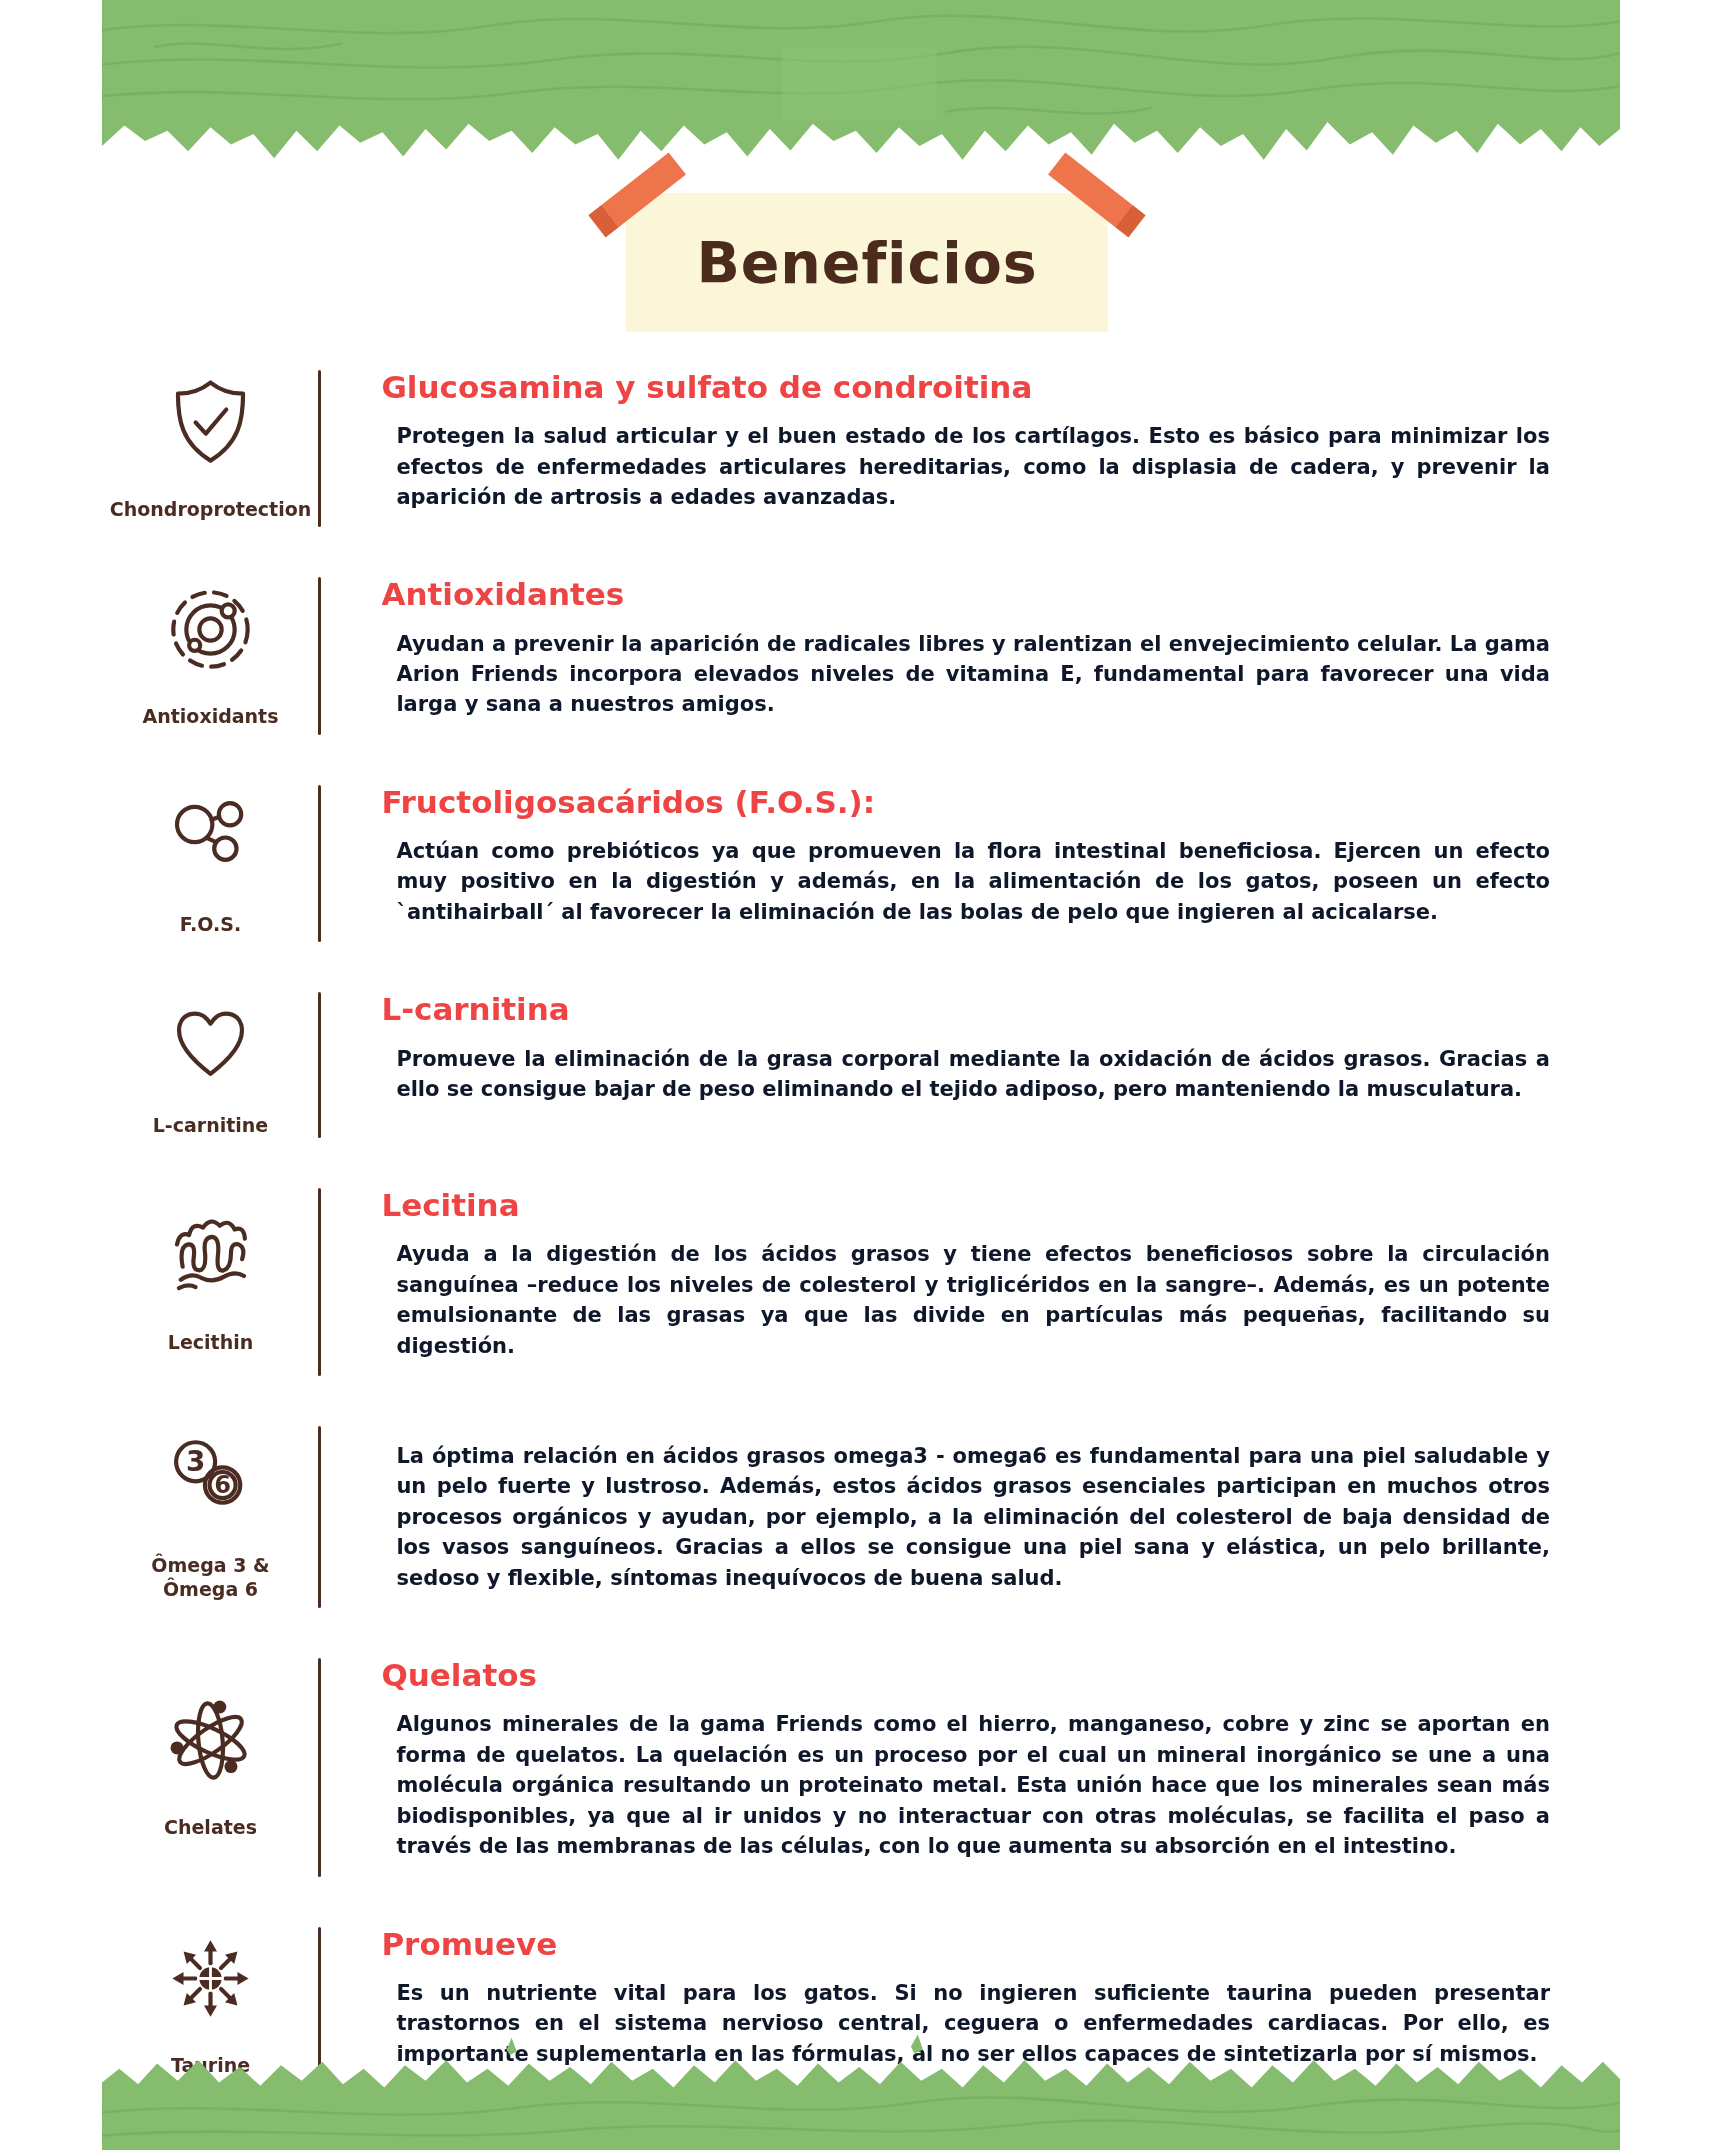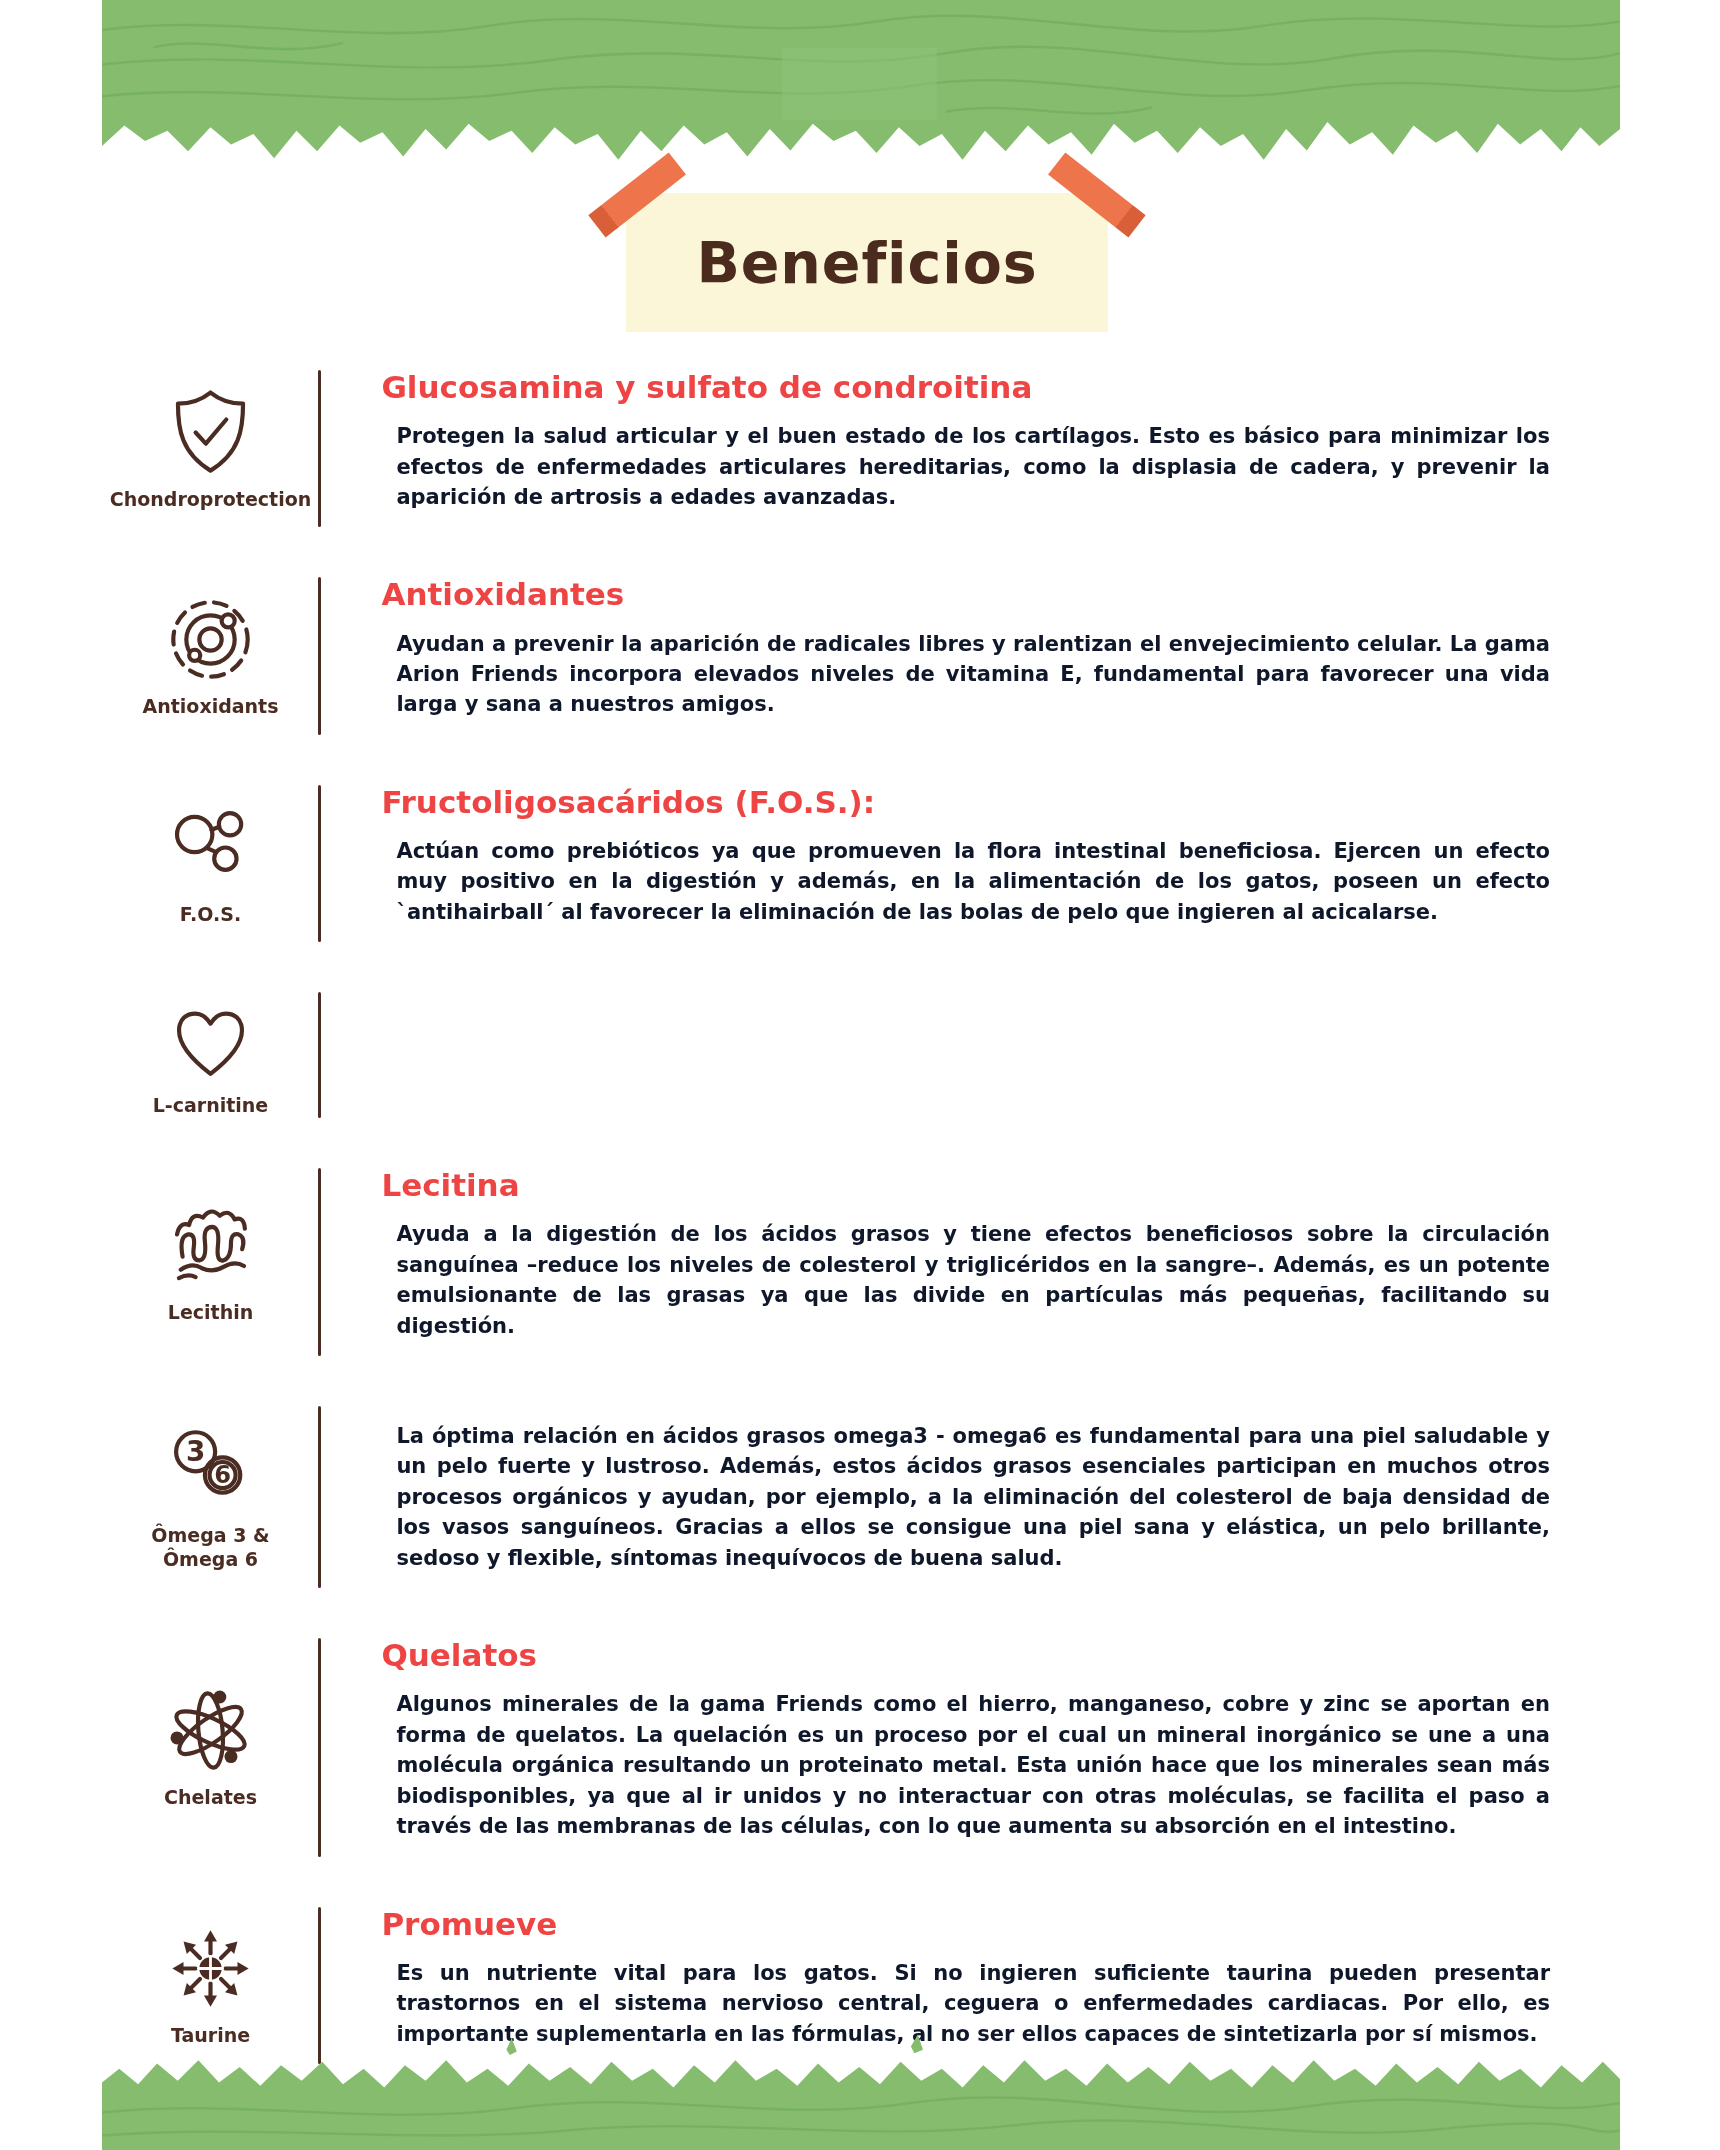--- a/index.html
+++ b/index.html
@@ -20,21 +20,21 @@
     font-size:57px;font-weight:bold;color:#4a2b1e;letter-spacing:0.9px;
   }
   .tape{position:absolute;width:102px;height:27.5px;background:linear-gradient(90deg,#d85f38 0 16%,#ed744b 16%);}
   .tape-left{top:-12px;left:-40px;transform:rotate(-38deg);}
   .tape-right{top:-12px;right:-40px;transform:rotate(38deg);background:linear-gradient(270deg,#d85f38 0 16%,#ed744b 16%);}
 
   .content{position:absolute;top:370px;left:103px;width:1514px;}
   .row{display:flex;align-items:stretch;margin-bottom:50px;}
   .icon-col{
     width:215px;flex:0 0 215px;display:flex;flex-direction:column;
-    align-items:center;justify-content:center;gap:9px;
+    align-items:center;justify-content:center;gap:29px;
   }
   .icon-col svg{width:93px;height:93px;}
   .icon-caption{
     font-size:19px;font-weight:bold;color:#4a2c22;text-align:center;
     white-space:pre-line;line-height:1.25;
   }
   .divider{flex:0 0 3.4px;background:#4a2c22;border-radius:1.7px;}
   .text-col{flex:1;padding:0 52px 0 60px;}
   .section-heading{
     margin:0 0 15.5px 0;font-size:31px;line-height:1.15;font-weight:bold;color:#ef4444;
@@ -126,20 +126,24 @@
     </div>
 
     <div class="row">
       <div class="icon-col">
         <svg class="ic" viewBox="0 0 100 100">
           <path d="M50 88 C24 68 13 50 17 35 C21 22 38 19 47 30 L50 34 L53 30 C62 19 79 22 83 35 C87 50 76 68 50 88 Z"></path>
         </svg>
         <div class="icon-caption">L-carnitine</div>
       </div>
       <div class="divider"></div>
+      <div class="text-col">
+        <h2 class="section-heading">L-carnitina</h2>
+        <p class="section-body">Promueve la eliminación de la grasa corporal mediante la oxidación de ácidos grasos. Gracias a ello se consigue bajar de peso eliminando el tejido adiposo, pero manteniendo la musculatura.</p>
+      </div>
     </div>
 
     <div class="row">
       <div class="icon-col">
         <svg class="ic" viewBox="0 0 100 100">
           <path d="M14 38 Q17 24 27 28 Q30 14 42 20 Q50 8 60 18 Q70 10 76 22 Q86 18 87 32"></path>
           <path d="M20 62 Q16 40 26 38 Q34 37 32 52 Q30 66 38 66 Q46 65 44 46 Q42 30 52 30 Q60 31 58 50 Q56 68 64 66 Q72 63 72 48 Q72 36 80 38 Q88 41 84 54"></path>
           <path d="M18 76 Q30 68 40 74 Q52 80 64 73 Q76 66 86 72"></path>
           <path d="M16 85 Q26 80 34 84"></path>
         </svg>

